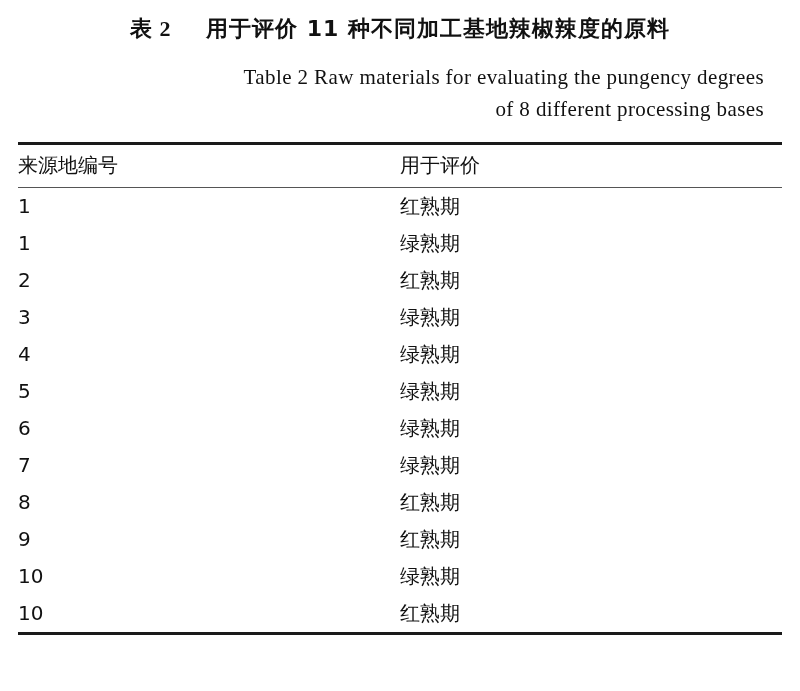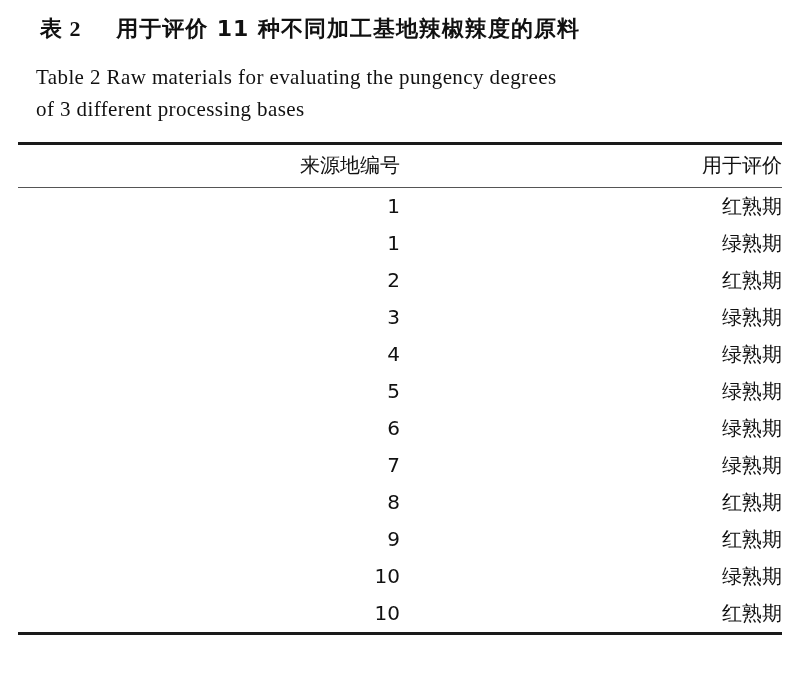--- a/index.html
+++ b/index.html
@@ -15,55 +15,55 @@
     overflow: hidden;
   }
   .page {
     width: 800px;
     height: 691px;
     position: relative;
     box-sizing: border-box;
     padding: 0;
   }
   .title-cn {
-    text-align: left;
+    text-align: center;
     font-family: "DejaVu Sans", sans-serif;
     font-weight: bold;
     font-size: 22px;
     letter-spacing: 1px;
     margin: 14px 0 16px 0;
     padding: 0 40px;
     line-height: 1.4;
   }
   .title-cn .tnum {
     font-family: "Liberation Serif", serif;
     font-weight: bold;
   }
   .title-en {
-    text-align: left;
+    text-align: right;
     font-family: "Liberation Serif", serif;
     font-size: 21px;
     line-height: 1.55;
     margin: 12px 0 9px 0;
     padding: 0 36px;
     letter-spacing: 0.4px;
   }
   .title-en .line2 {
     display: block;
   }
   .table-wrap {
     margin: 16px 18px 0 18px;
   }
   table.data {
     width: 100%;
     border-collapse: collapse;
     table-layout: fixed;
   }
   table.data th, table.data td {
-    text-align: right;
+    text-align: left;
     font-size: 20px;
     padding: 0;
     border: none;
     font-family: "DejaVu Sans", sans-serif;
     font-weight: normal;
   }
   table.data th {
     height: 42px;
     vertical-align: middle;
     font-weight: normal;
@@ -97,21 +97,21 @@
 <div class="page">
 
   <div class="title-cn">
     <span class="tnum">表 2</span>
     &nbsp;&nbsp;
     <span>用于评价 11 种不同加工基地辣椒辣度的原料</span>
   </div>
 
   <div class="title-en">
     <span>Table 2 Raw materials for evaluating the pungency degrees</span>
-    <span class="line2">of 3 different processing bases</span>
+    <span class="line2">of 8 different processing bases</span>
   </div>
 
   <div class="table-wrap">
     <div class="hrule rule-top"></div>
     <table class="data">
       <colgroup>
         <col class="col-a">
         <col class="col-b">
       </colgroup>
       <thead>

